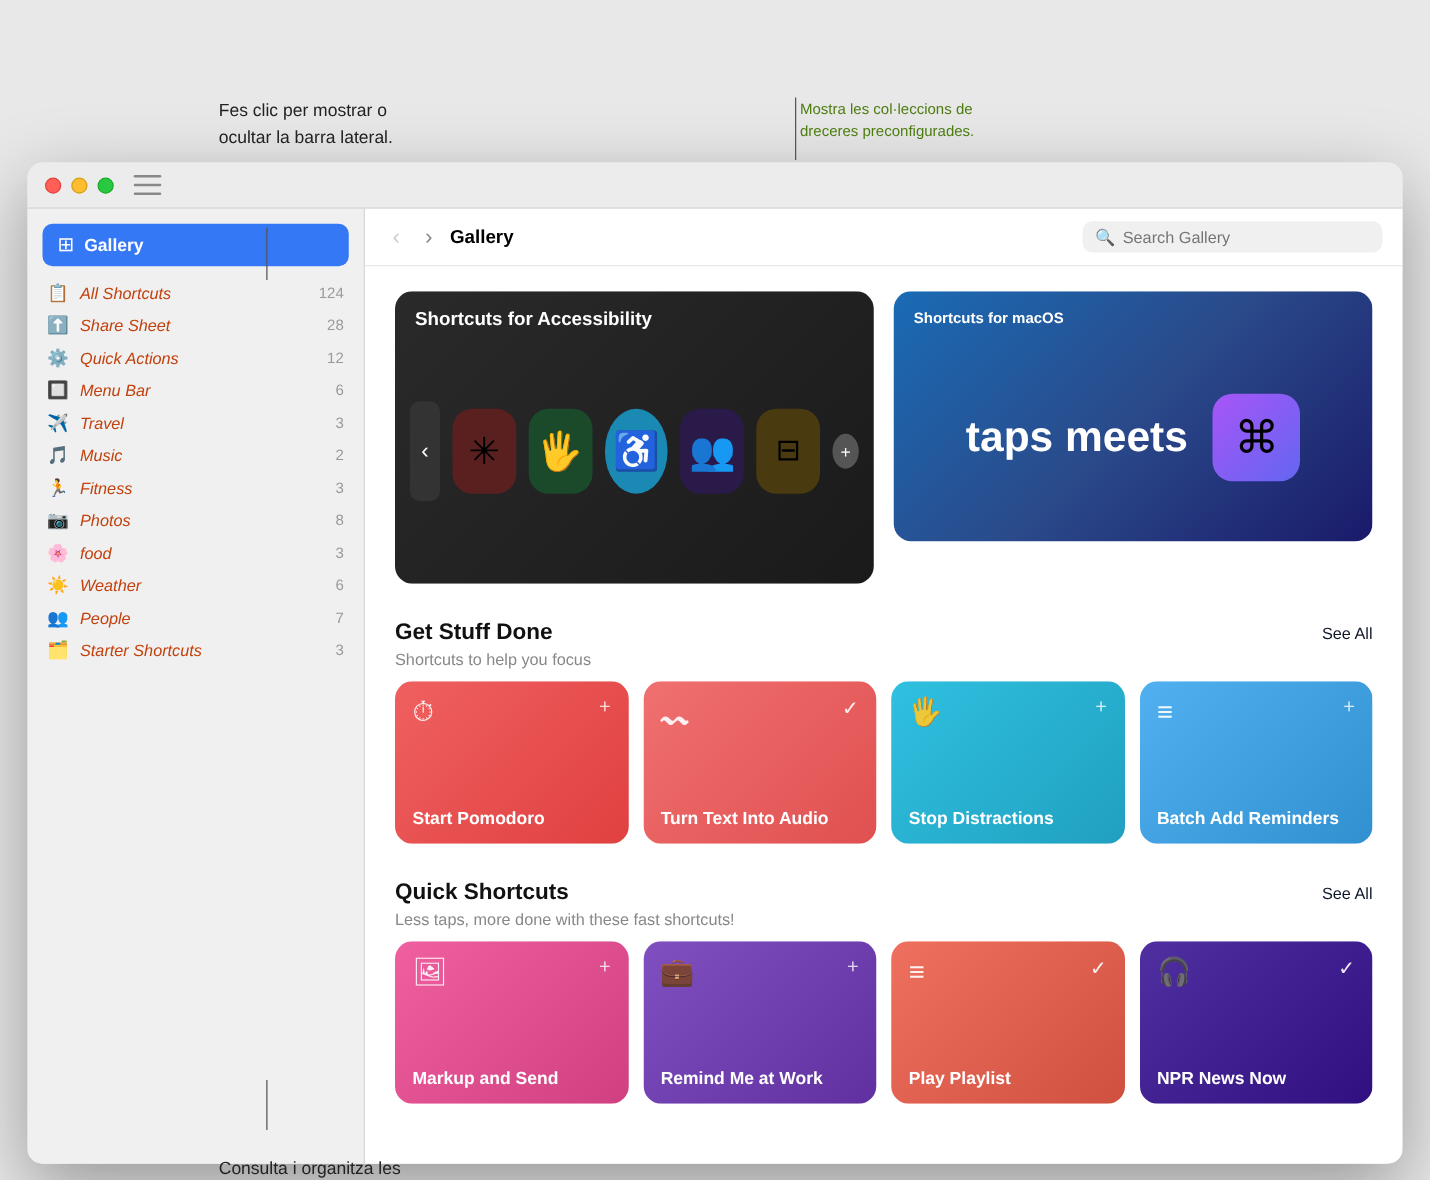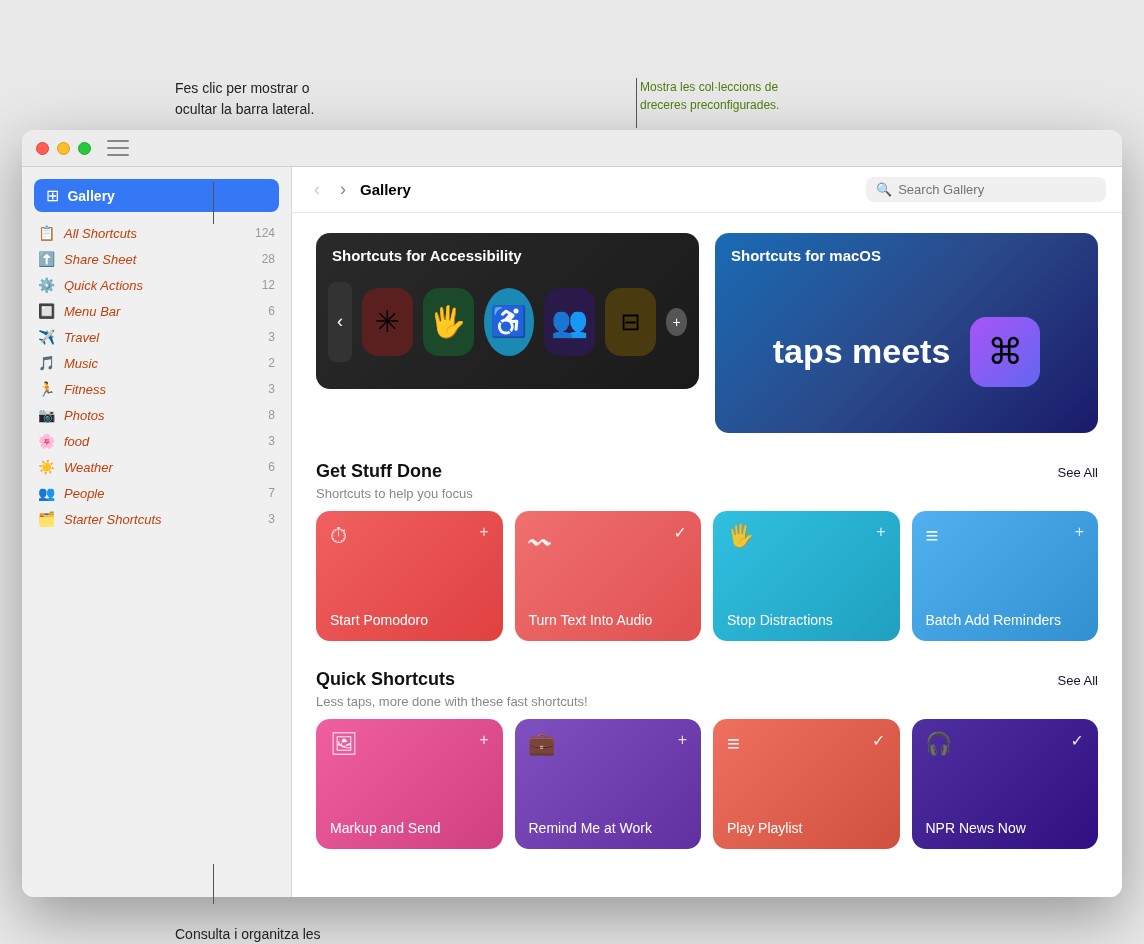--- a/index.html
+++ b/index.html
@@ -239,21 +239,21 @@
     .shortcut-card-icon {
       font-size: 22px;
       color: rgba(255,255,255,0.9);
     }
     .shortcut-card-action {
       font-size: 16px;
       color: rgba(255,255,255,0.8);
     }
     .shortcut-card-label {
       font-size: 14px;
-      font-weight: 400;
+      font-weight: 700;
       color: white;
       line-height: 1.3;
     }
 
     .card-red { background: linear-gradient(135deg, #f06060, #e04040); }
     .card-pink-red { background: linear-gradient(135deg, #f07070, #e05050); }
     .card-cyan { background: linear-gradient(135deg, #30c0e0, #20a0c0); }
     .card-blue-light { background: linear-gradient(135deg, #50b0f0, #3090d0); }
     .card-pink { background: linear-gradient(135deg, #f060a0, #d04080); }
     .card-purple { background: linear-gradient(135deg, #8050c0, #6030a0); }
@@ -382,37 +382,37 @@
           <div class="search-box">
             <span class="search-icon">🔍</span>
             <input class="search-input" type="text" placeholder="Search Gallery" style="">
           </div>
         </div>
 
         <div class="gallery-content">
 
           <div style="display:flex; gap:16px; margin-bottom:28px; overflow:hidden;">
 
-            <div style="flex:0 0 calc(50% - 8px); height:156px; border-radius:14px; overflow:hidden; background:linear-gradient(135deg,#2a2a2a,#1a1a1a); display:flex; flex-direction:column;">
+            <div style="flex:0 0 calc(50% - 8px); height:234px; border-radius:14px; overflow:hidden; background:linear-gradient(135deg,#2a2a2a,#1a1a1a); display:flex; flex-direction:column;">
               <div style="padding:14px 16px 6px 16px; font-size:15px; font-weight:700; color:white;">Shortcuts for Accessibility</div>
               <div style="flex:1; display:flex; align-items:center; justify-content:center; gap:10px; padding:0 12px 16px 12px;">
 
                 <div style="width:32px;height:80px;background:#333;border-radius:8px;display:flex;align-items:center;justify-content:center;color:white;font-size:18px;">‹</div>
                 <div style="width:68px;height:68px;background:#5a2020;border-radius:16px;display:flex;align-items:center;justify-content:center;font-size:30px;">✳</div>
                 <div style="width:68px;height:68px;background:#1a4a2a;border-radius:16px;display:flex;align-items:center;justify-content:center;font-size:30px;">🖐</div>
                 <div style="width:68px;height:68px;background:#1a8ab5;border-radius:50%;display:flex;align-items:center;justify-content:center;font-size:30px;">♿</div>
                 <div style="width:68px;height:68px;background:#2a1a4a;border-radius:16px;display:flex;align-items:center;justify-content:center;font-size:30px;">👥</div>
                 <div style="width:68px;height:68px;background:#4a3a10;border-radius:16px;display:flex;align-items:center;justify-content:center;font-size:24px;">⊟</div>
 
                 <div style="width:28px;height:28px;background:#555;border-radius:50%;display:flex;align-items:center;justify-content:center;color:white;font-size:14px;">+</div>
               </div>
             </div>
 
             <div style="flex:0 0 calc(50% - 8px); height:200px; border-radius:14px; overflow:hidden; background:linear-gradient(135deg,#1a6bb5,#2a4a8a 50%,#1a1a6a); display:flex; flex-direction:column;">
-              <div style="padding:14px 16px 6px 16px; font-size:15px; font-weight:700; color:white;">Shortcuts for macOS</div>
+              <div style="padding:14px 16px 6px 16px; font-size:12px; font-weight:700; color:white;">Shortcuts for macOS</div>
               <div style="flex:1; display:flex; align-items:center; justify-content:center; gap:20px;">
                 <span style="font-size:34px; font-weight:700; color:white;">taps meets</span>
                 <div style="width:70px;height:70px;border-radius:16px;background:linear-gradient(135deg,#a855f7,#6366f1);display:flex;align-items:center;justify-content:center;font-size:36px;">⌘</div>
               </div>
             </div>
 
           </div>
 
           <div class="gallery-section">
             <div class="section-header">

